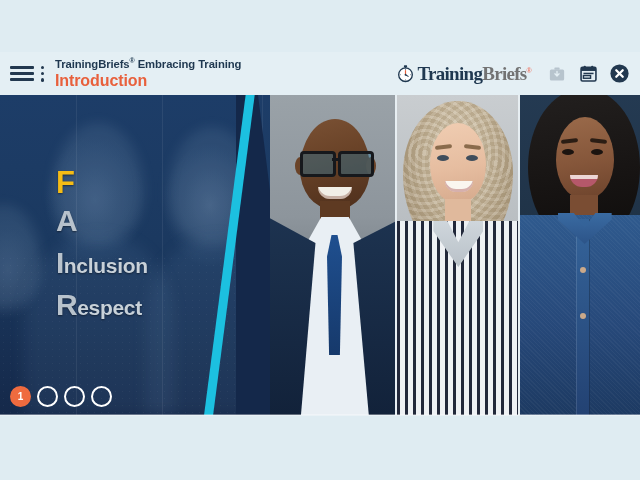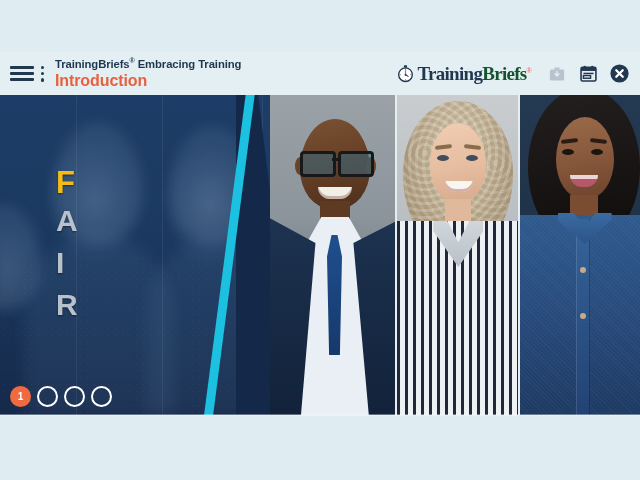--- a/index.html
+++ b/index.html
@@ -118,21 +118,21 @@
   }
   .brand-text {
     font-family: "Liberation Serif", serif;
     font-size: 19px;
     font-weight: bold;
     letter-spacing: -0.7px;
     display: flex;
     align-items: baseline;
   }
   .brand-text .t1 { color: #1f3850; }
-  .brand-text .t2 { color: #14532d; }
+  .brand-text .t2 { color: #737373; }
   .brand-reg {
     font-size: 7px;
     color: #ef7f6e;
     vertical-align: super;
     position: relative;
     top: -7px;
     left: 0px;
     font-family: "Liberation Sans", sans-serif;
     font-weight: bold;
   }
@@ -672,23 +672,25 @@
 
     <div class="fair">
       <div class="line l1">
         <span class="cap">F</span>
       </div>
       <div class="line l2">
         <span class="cap">A</span>
       </div>
       <div class="line l3">
         <span class="cap">I</span>
+        <span class="rest">nclusion</span>
       </div>
       <div class="line l4">
         <span class="cap">R</span>
+        <span class="rest">espect</span>
       </div>
     </div>
 
     <div class="pager">
       <div class="dot active">1</div>
       <div class="dot"></div>
       <div class="dot"></div>
       <div class="dot"></div>
     </div>
 

